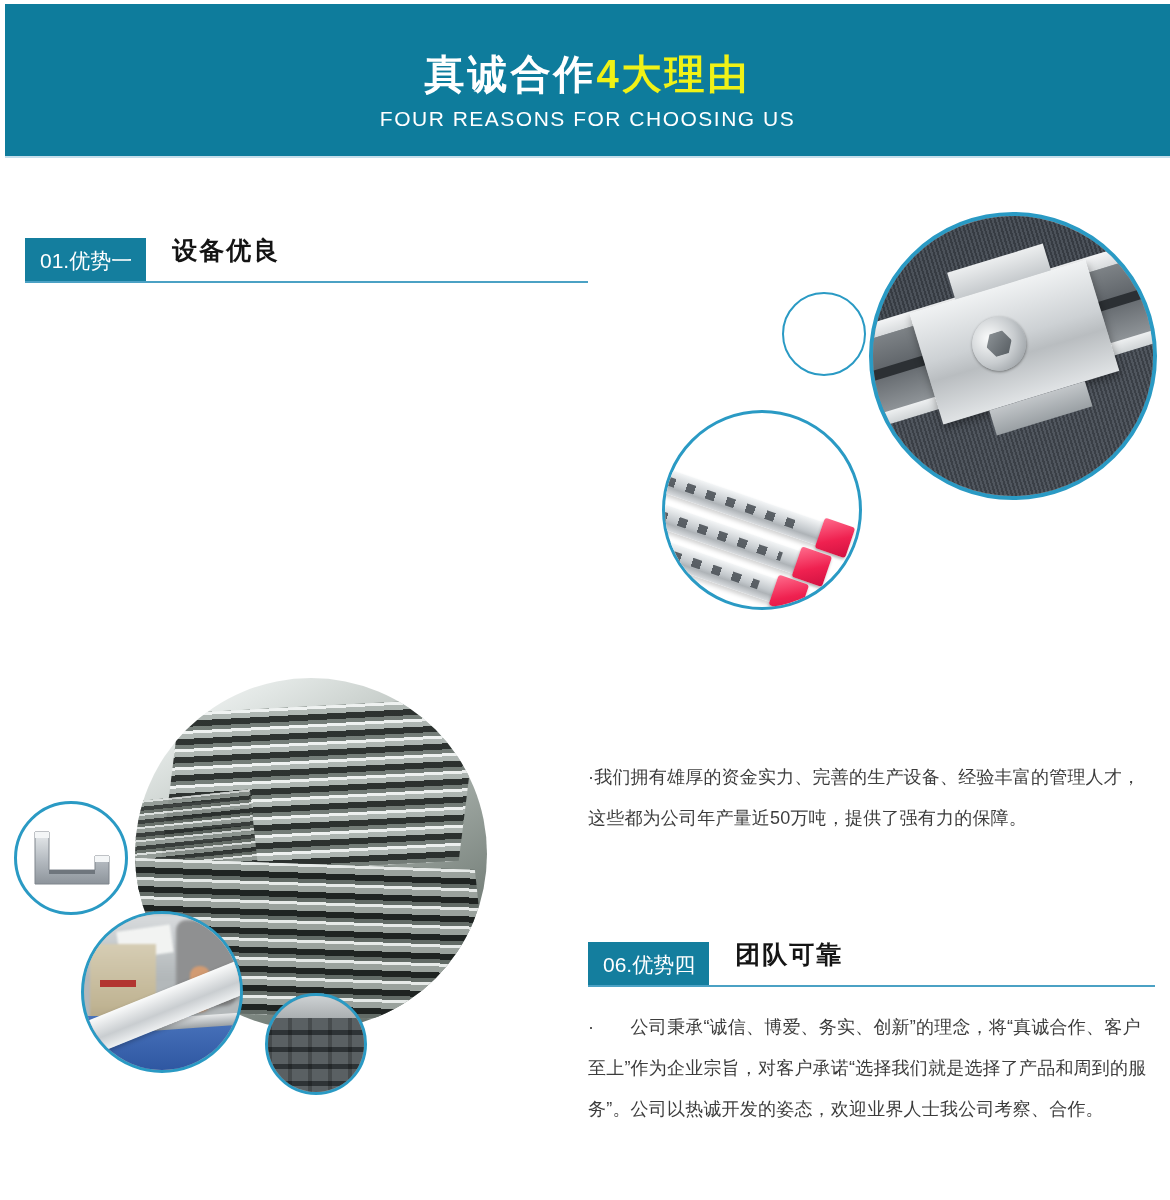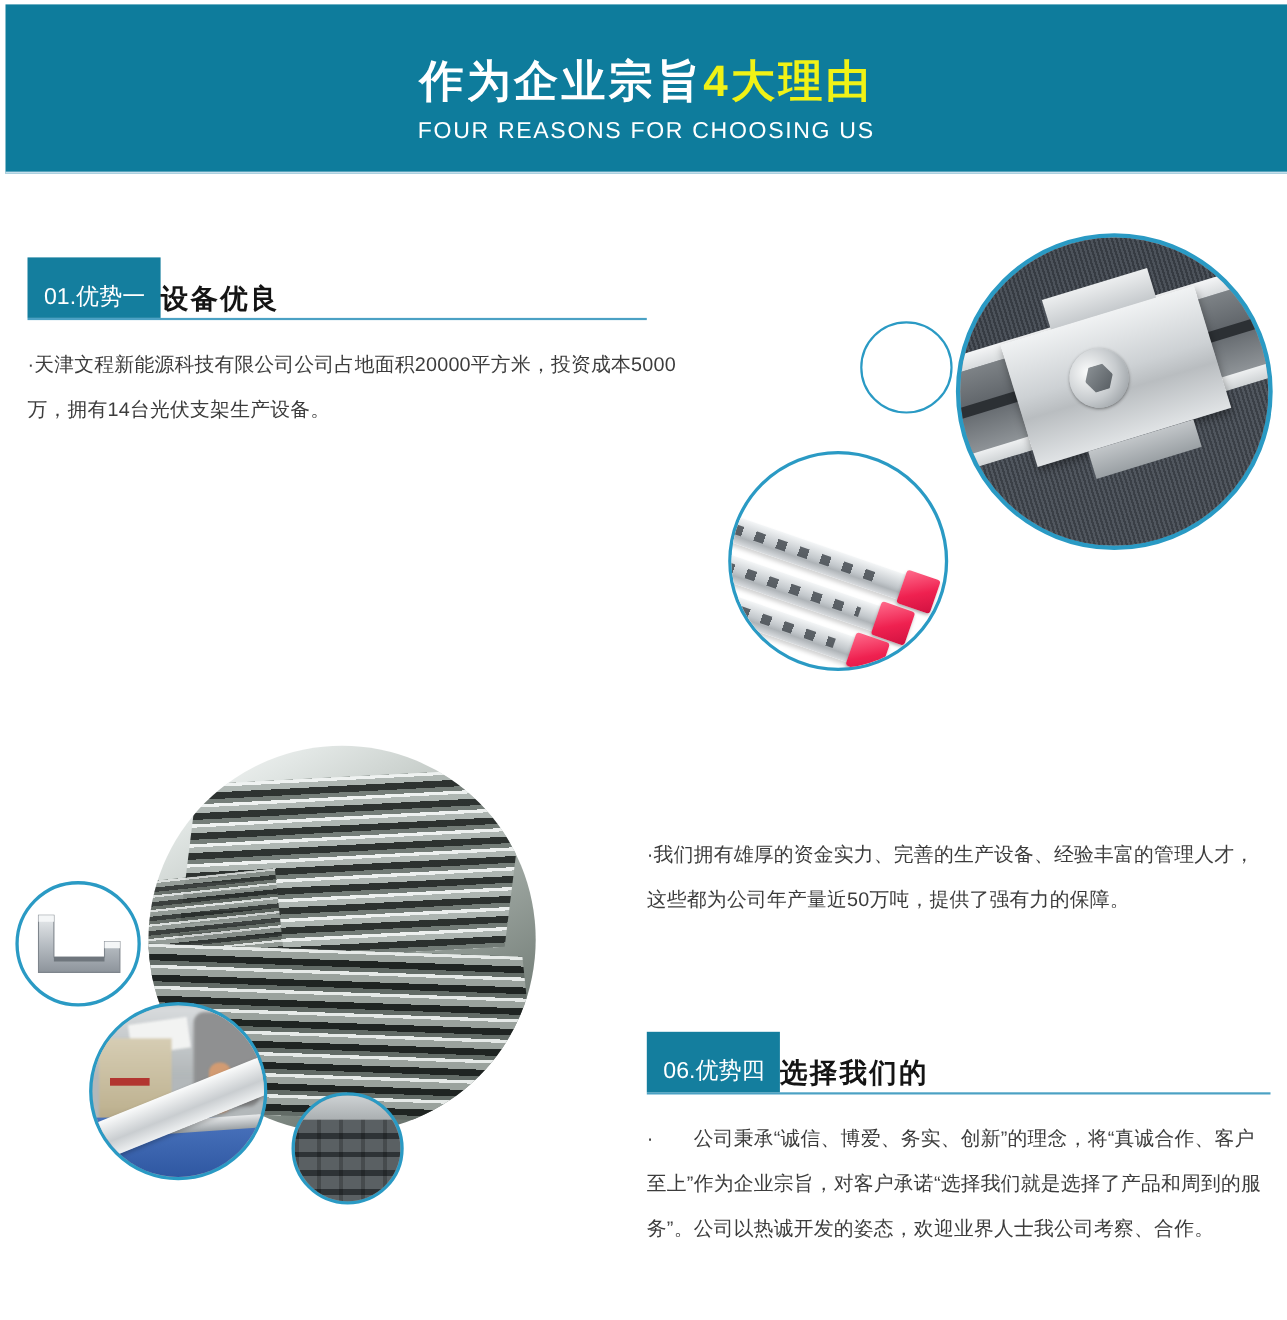--- a/index.html
+++ b/index.html
@@ -13,23 +13,23 @@
   .band .title .yellow{color:var(--highlight);}
   .band .subtitle{margin-top:9px;font-size:21px;font-weight:400;color:#fff;letter-spacing:1.5px;}
 
   
   .feature{position:absolute;}
   .s1{left:25px;top:234px;width:563px;}
   .s2{left:25px;top:443px;width:563px;}
   .s3{left:588px;top:737px;width:567px;}
   .s4{left:588px;top:938px;width:567px;}
   .feature-head{display:flex;align-items:flex-end;border-bottom:2px solid var(--underline);}
-  .badge{display:inline-flex;align-items:center;height:37px;padding:16px 14px 2px 15px;
+  .badge{display:inline-flex;align-items:center;height:37px;padding:4px 14px 2px 15px;margin-right:26px;
          background:var(--badge);color:#fff;font-size:21px;white-space:nowrap;}
-  .heading{font-size:25px;font-weight:700;color:var(--heading_text);padding-bottom:1px;letter-spacing:2px;margin:0;}
+  .heading{font-size:25px;font-weight:700;color:var(--heading_text);padding-bottom:14px;letter-spacing:2px;margin:0;}
   .feature p{margin:20px 0 0 0;font-size:18px;line-height:41px;color:var(--body_text);
              letter-spacing:0.2px;white-space:pre-wrap;}
   .s1 p,.s2 p{width:592px;}
   .s3 p,.s4 p{width:565px;}
 
   
   .circle{position:absolute;border-radius:50%;overflow:hidden;box-sizing:border-box;}
   .ring{border:3px solid var(--ring);}
 
   
@@ -113,41 +113,40 @@
   .bd-rows{position:absolute;left:0;top:22px;width:100%;height:80px;
      background:repeating-linear-gradient(90deg,rgba(0,0,0,.22) 0 4px,transparent 4px 20px),
                 repeating-linear-gradient(180deg,#5a6063 0 12px,#2e3336 12px 17px);}
 </style>
 </head>
 <body>
 
 <div class="page">
 
   <header class="band">
-    <div class="title"><span>作为企业宗旨</span><span class="yellow">4大理由</span></div>
+    <div class="title"><span>真诚合作</span><span class="yellow">4大理由</span></div>
     <div class="subtitle">FOUR REASONS FOR CHOOSING US</div>
   </header>
 
   <section class="feature s1">
     <div class="feature-head">
       <span class="badge">01.优势一</span>
       <h2 class="heading">设备优良</h2>
     </div>
-    <p>·天津文程新能源科技有限公司公司占地面积20000平方米，投资成本5000万，拥有14台光伏支架生产设备。</p>
   </section>
 
 
   <section class="feature s3">
     <p>·我们拥有雄厚的资金实力、完善的生产设备、经验丰富的管理人才，这些都为公司年产量近50万吨，提供了强有力的保障。</p>
   </section>
 
   <section class="feature s4">
     <div class="feature-head">
       <span class="badge">06.优势四</span>
-      <h2 class="heading">选择我们的</h2>
+      <h2 class="heading">团队可靠</h2>
     </div>
     <p>·　　公司秉承“诚信、博爱、务实、创新”的理念，将“真诚合作、客户至上”作为企业宗旨，对客户承诺“选择我们就是选择了产品和周到的服务”。公司以热诚开发的姿态，欢迎业界人士我公司考察、合作。</p>
   </section>
 
   <div class="circle big-clamp">
     <div class="clamp-scene">
       <div class="cs cs-panel-top"></div>
       <div class="cs cs-frame-top"></div>
       <div class="cs cs-rail"></div>
       <div class="cs cs-slot"></div>

